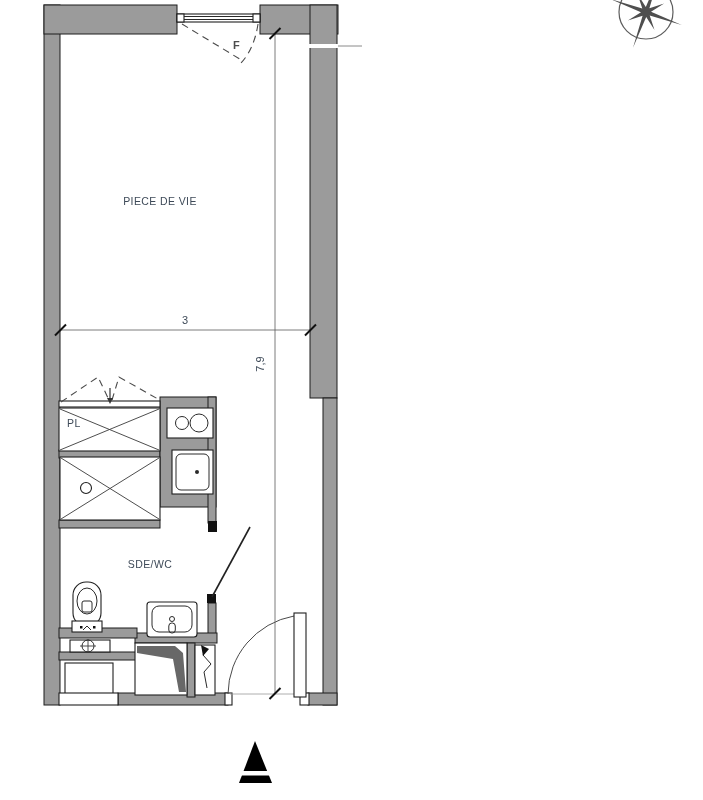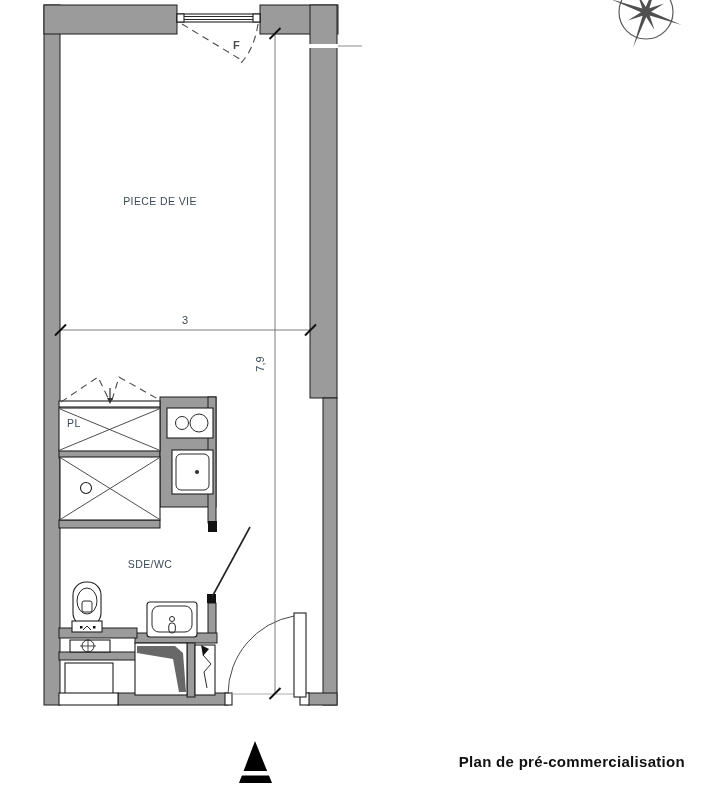--- a/index.html
+++ b/index.html
@@ -169,14 +169,13 @@
       <circle cx="646" cy="12" r="27" fill="none" stroke="#5c5c5c" stroke-width="1.2"></circle>
       <polygon points="681.7,25 649.7,15.4 654.5,30.1 646.2,17 633,47.7 642.6,15.7 627.9,20.5 641,12.2 610.3,-1 642.3,8.6 637.5,-6.1 645.8,7 659,-23.7 649.4,8.3 664.1,3.5 651,11.8"></polygon>
     </g>
 
     <g>
       <polygon points="255,741 239,783 272,783" fill="#000000"></polygon>
       <rect x="241" y="771" width="29" height="4.5" fill="#ffffff"></rect>
     </g>
   </svg>
 
-  <div class="page-title">Plan de pré-commercialisation</div>
 </div>
 
 </body></html>

